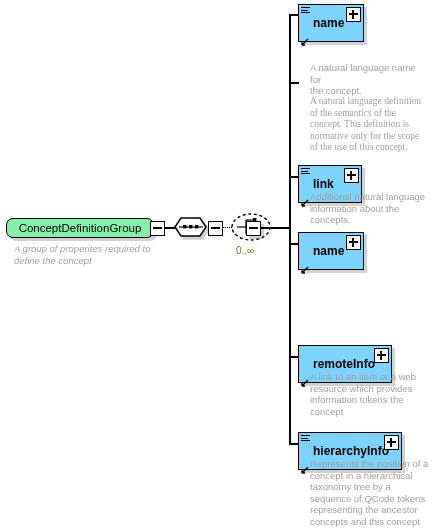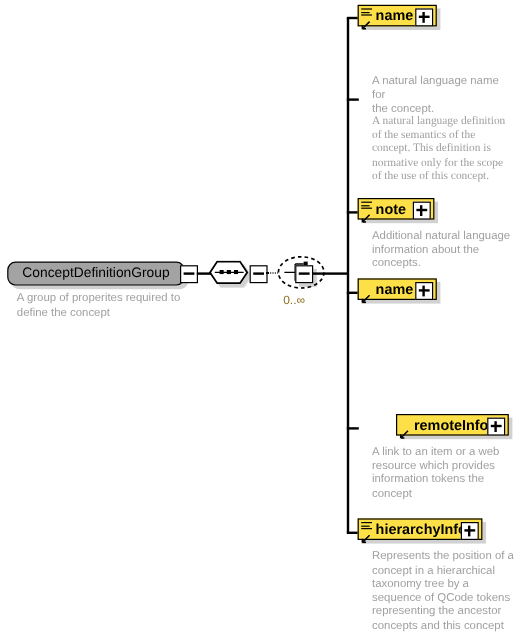--- a/index.html
+++ b/index.html
@@ -10,23 +10,23 @@
     position:relative;
     overflow:hidden;
     -webkit-font-smoothing:none;
   }
   #canvas{position:absolute;left:0;top:0;width:434px;height:529px;}
 
   
   .node{
     position:absolute;
     box-sizing:border-box;
-    background:#fde047;
+    background:#7dd3fc;
     border:1.5px solid #000000;
-    height:18px;
+    height:38px;
     display:flex;
     align-items:center;
     box-shadow:3px 3px 0 rgba(0,0,0,0.18);
   }
   .node .nm{
     font-size:12px;
     font-weight:bold;
     color:#000;
     line-height:12px;
     white-space:nowrap;
@@ -63,21 +63,21 @@
   }
   .toggle.sq{ top:2px; right:2px; }
   .toggle .h,.toggle .v{position:absolute;background:#000;}
   .toggle .h{left:2px;top:5px;width:9px;height:1.5px;}
   .toggle .v{top:2px;left:5px;height:9px;width:1.5px;}
 
   
   .grp{
     position:absolute;
     box-sizing:border-box;
-    background:#a3a3a3;
+    background:#86efac;
     border:1.5px solid #000;
     border-radius:7px;
     height:20px;
     display:flex;align-items:center;justify-content:center;
     box-shadow:3px 3px 0 rgba(0,0,0,0.18);
   }
   .grp .nm{
     font-size:11.5px;color:#000;white-space:nowrap;line-height:11px;
     padding:0 6px;
   }
@@ -120,21 +120,21 @@
 
 <div id="canvas">
 
   <div class="grp" style="left:6px;top:218px;width:148px;">
     <span class="nm">ConceptDefinitionGroup</span>
   </div>
 
   <div class="toggle" style="left:150px;top:221px;right:auto;">
     <span class="h"></span>
   </div>
-  <div class="desc" style="left:14px;top:243px;width:150px;">A group of properites required to
+  <div class="desc" style="left:14px;top:243px;width:150px;font-style:italic;">A group of properites required to
 define the concept</div>
 
   <div class="ln h" style="left:164px;top:227px;width:12px;"></div>
 
   <div class="seq" style="left:174px;top:217px;">
     <svg width="40" height="20" viewBox="0 0 40 20">
       <polygon points="7,1 26,1 32,10 26,19 7,19 1,10" fill="#ffffff" stroke="#000000" stroke-width="1.5"></polygon>
       <line x1="5" y1="10" x2="29" y2="10" stroke="#000000" stroke-width="1.2"></line>
       <rect x="9" y="8" width="3.4" height="3.4" fill="#000"></rect>
       <rect x="15" y="8" width="3.4" height="3.4" fill="#000"></rect>
@@ -208,21 +208,21 @@
     <span class="ico-lines">
         <i></i>
         <i></i>
         <i></i>
       </span>
     <span class="ico-arrow">
       <svg width="8" height="8" viewBox="0 0 8 8">
           <path d="M7 1 L1 7 M1 7 L1 4 M1 7 L4 7" stroke="#000" stroke-width="1.3" fill="none"></path>
         </svg>
     </span>
-    <span class="nm">note</span>
+    <span class="nm">link</span>
     <span class="toggle sq">
         <span class="h"></span>
         <span class="v"></span>
       </span>
   </div>
   <div class="desc" style="left:310px;top:191px;width:120px;">Additional natural language
 information about the
 concepts.</div>
 
   <div class="node" style="left:298px;top:232px;width:66px;">
@@ -231,21 +231,21 @@
           <path d="M7 1 L1 7 M1 7 L1 4 M1 7 L4 7" stroke="#000" stroke-width="1.3" fill="none"></path>
         </svg>
     </span>
     <span class="nm">name</span>
     <span class="toggle sq">
         <span class="h"></span>
         <span class="v"></span>
       </span>
   </div>
 
-  <div class="node" style="left:298px;top:345px;width:94px;margin-left:32px;">
+  <div class="node" style="left:298px;top:345px;width:94px;">
     <span class="ico-arrow">
       <svg width="8" height="8" viewBox="0 0 8 8">
           <path d="M7 1 L1 7 M1 7 L1 4 M1 7 L4 7" stroke="#000" stroke-width="1.3" fill="none"></path>
         </svg>
     </span>
     <span class="nm">remoteInfo</span>
     <span class="toggle sq">
         <span class="h"></span>
         <span class="v"></span>
       </span>

